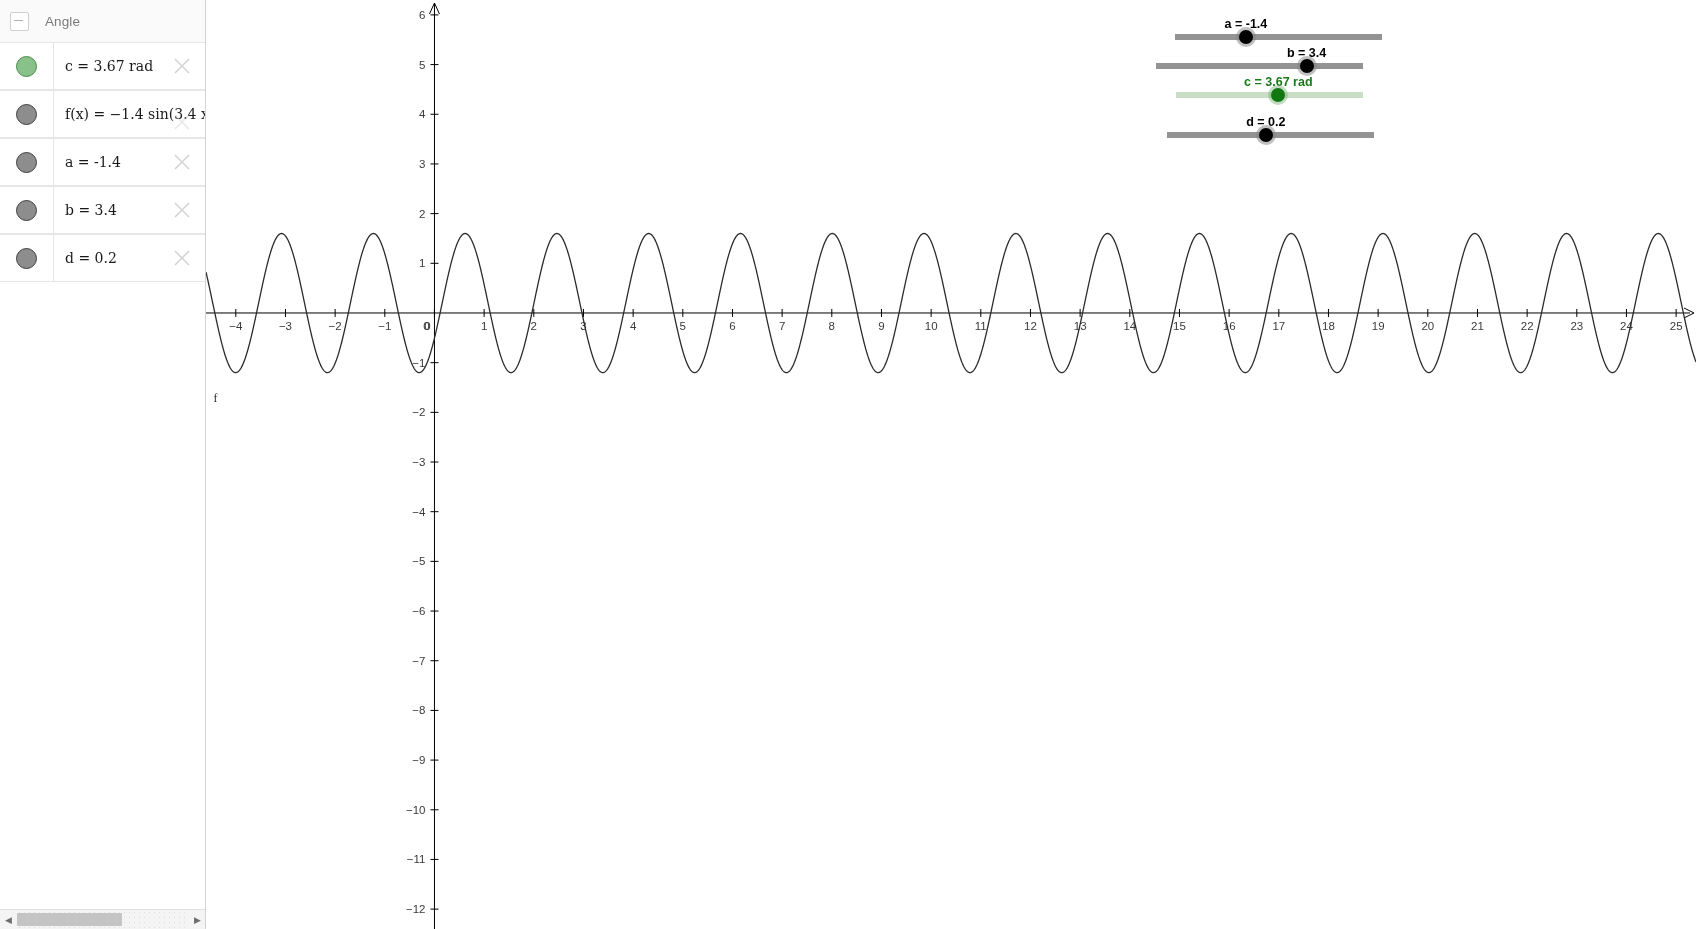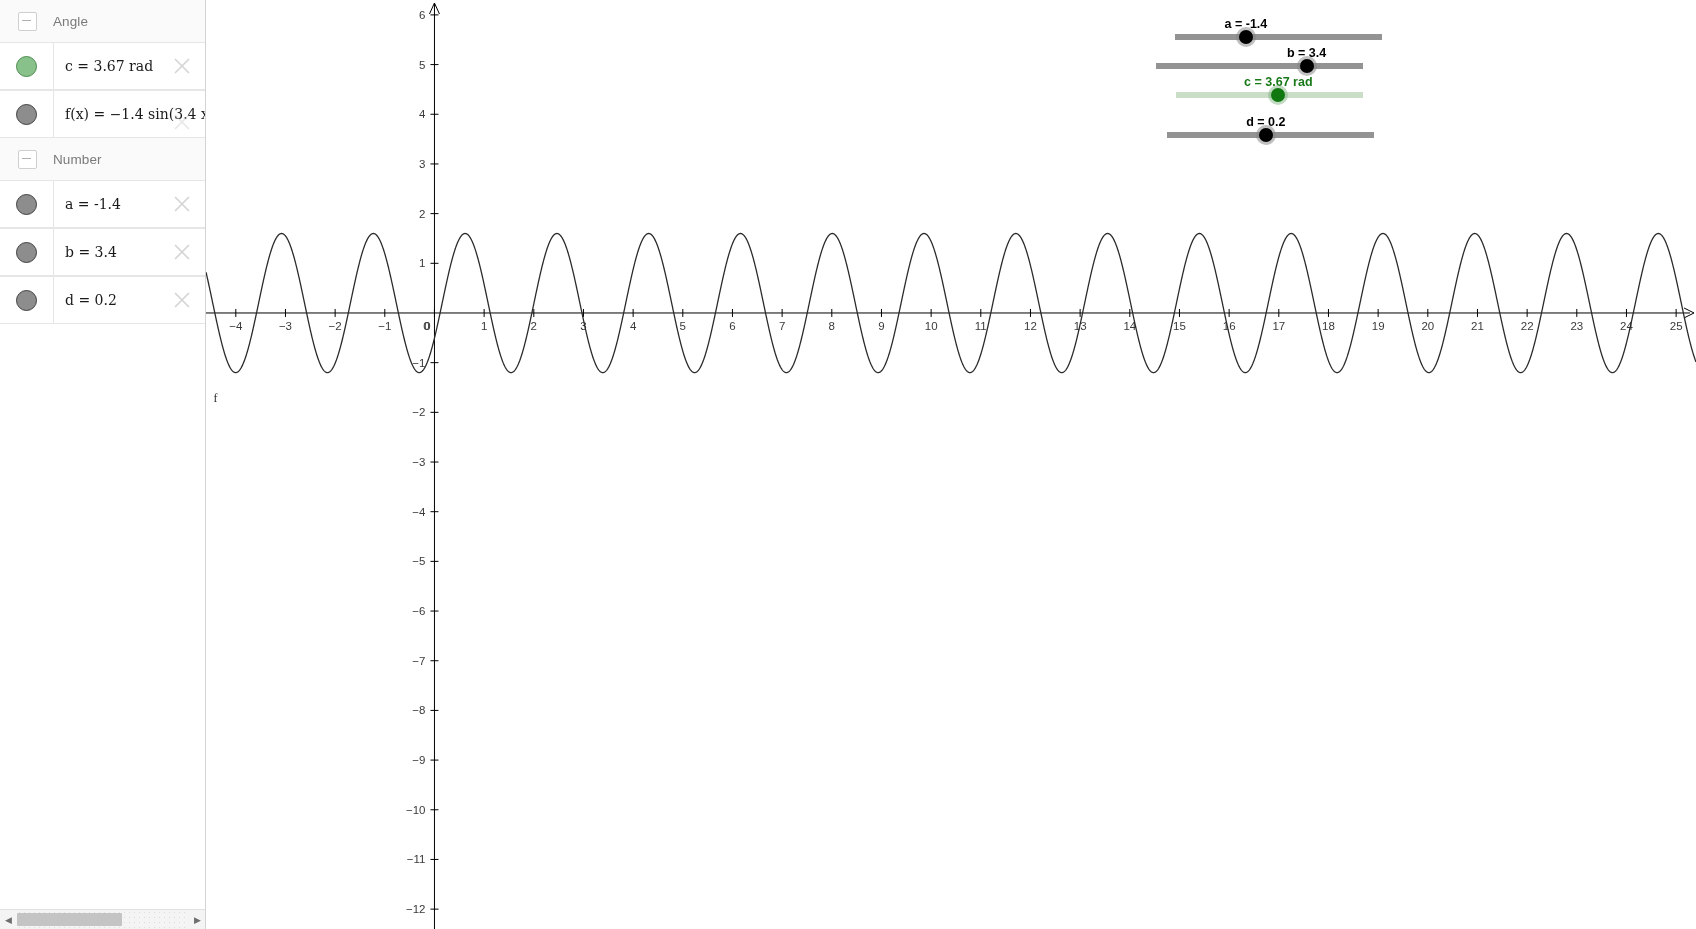--- a/index.html
+++ b/index.html
@@ -24,21 +24,21 @@
     height: 929px;
     background: #ffffff;
     border-right: 1px solid #d3d3d3;
     box-sizing: border-box;
     overflow: hidden;
   }
   .group-header {
     height: 42px;
     display: flex;
     align-items: center;
-    padding-left: 18px;
+    padding-left: 10px;
     background: #fafafa;
     box-sizing: border-box;
   }
   .collapse-box {
     width: 17px;
     height: 17px;
     border: 1px solid #cfcfcf;
     border-radius: 2px;
     background: #ffffff;
     position: relative;
@@ -222,24 +222,20 @@
         <div class="marble gray"></div>
       </div>
       <div class="row-label mathy">f(x)  =  −1.4  sin(3.4 x −</div>
       <div class="close-x">
         <svg width="22" height="22" viewBox="0 0 22 22">
             <path d="M4 4 L18 18 M18 4 L4 18" stroke="#c8c8c8" stroke-width="1.6" fill="none"></path>
           </svg>
       </div>
     </div>
 
-    <div class="group-header">
-      <div class="collapse-box"></div>
-      <span class="group-title">Number</span>
-    </div>
 
     <div class="row">
       <div class="marble-cell">
         <div class="marble gray"></div>
       </div>
       <div class="row-label mathy">a = -1.4</div>
       <div class="close-x">
         <svg width="22" height="22" viewBox="0 0 22 22">
             <path d="M4 4 L18 18 M18 4 L4 18" stroke="#9a9a9a" stroke-width="1.6" fill="none"></path>
           </svg>

